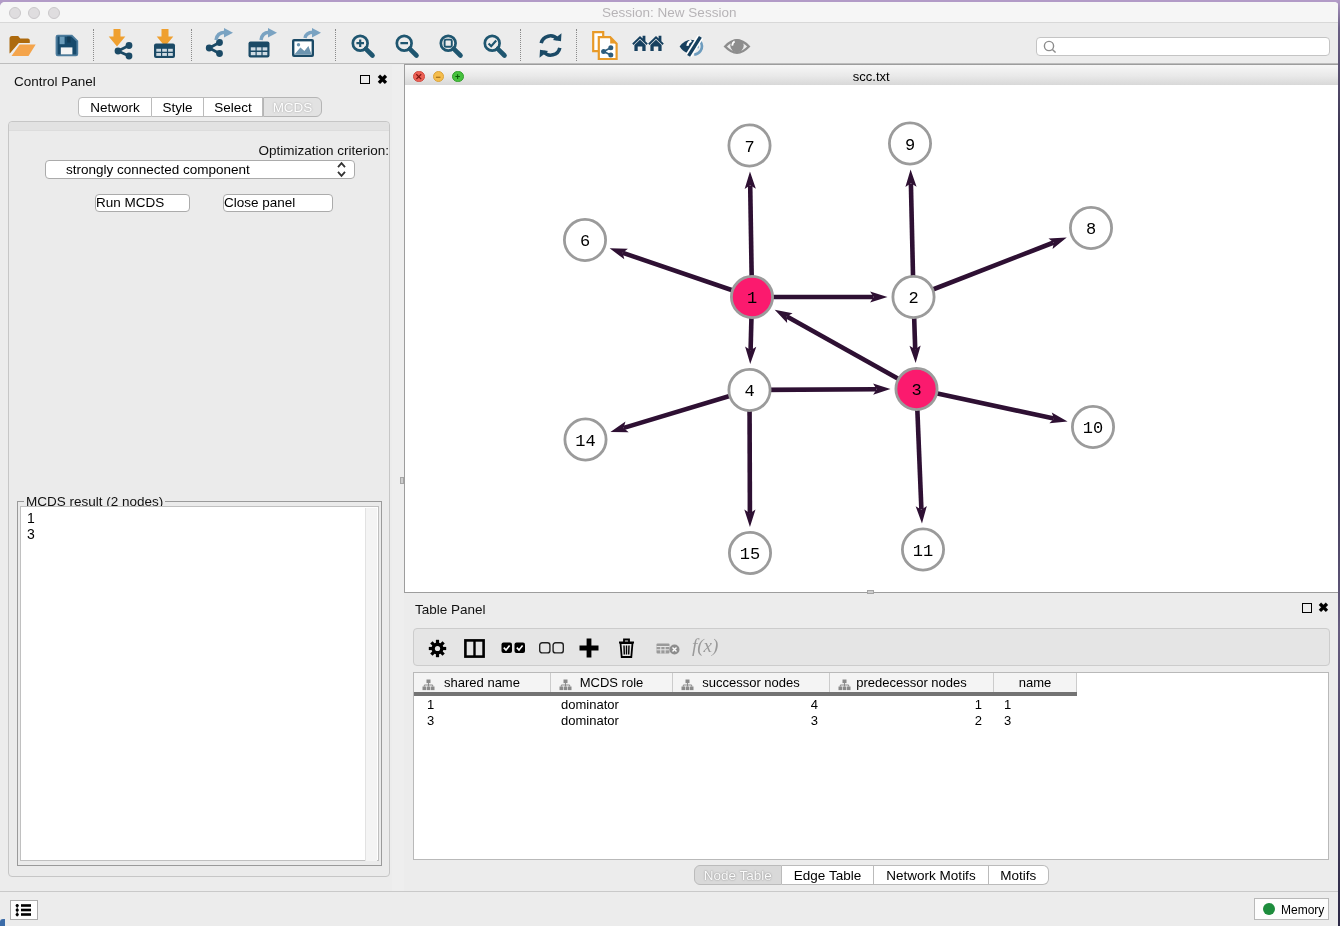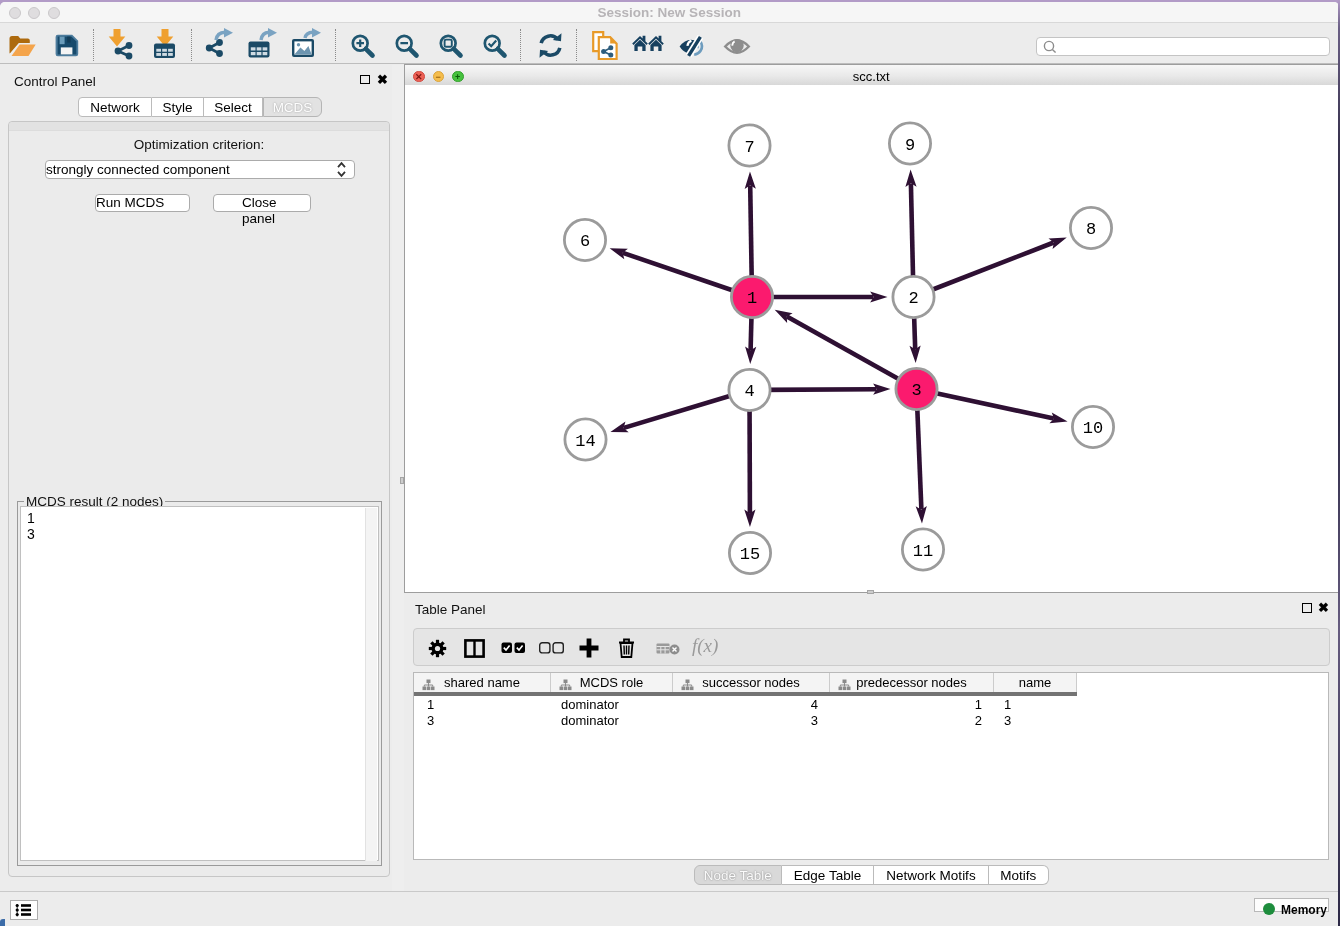--- a/index.html
+++ b/index.html
@@ -5,21 +5,21 @@
 * { margin:0; padding:0; box-sizing:border-box; }
 html,body { width:1340px; height:926px; overflow:hidden; }
 body { font-family:"Liberation Sans", sans-serif; background:#b29bc7; position:relative; }
 #app { position:absolute; left:0; top:2px; width:1338.5px; height:924px;
   background:#ececec; border-radius:5px 5px 0 0; overflow:hidden; }
 #rightedge { position:absolute; right:0; top:0; width:2.5px; height:926px;
   background:linear-gradient(#b29bc7 0%, #6a5f85 3%, #3a3450 15%, #2f2b47 45%, #665c80 68%, #514a6b 78%, #2c2845 100%); }
 
 #titlebar { position:absolute; left:0; top:0; width:100%; height:20.5px; background:#f6f6f6; border-bottom:1px solid #d8d8d8; }
 .tl-dot { position:absolute; top:4.5px; width:12px; height:12px; border-radius:50%; background:#dfdddf; border:1px solid #c9c7c9; }
-#wintitle { position:absolute; top:3px; width:100%; text-align:center; font-size:13.5px; color:#b7b4b7;font-weight:bold; }
+#wintitle { position:absolute; top:3px; width:100%; text-align:center; font-size:13.5px; color:#b7b4b7; }
 
 #toolbar { position:absolute; left:0; top:21.5px; width:100%; height:40.5px; background:#ececec; border-bottom:1px solid #bdbdbd; }
 .tsep { position:absolute; top:5px; height:32px; width:0; border-left:1px dotted #8a8a8a; }
 .ticon { position:absolute; top:0; overflow:visible; }
 svg { overflow:visible; }
 #search { position:absolute; left:1036px; top:13px; width:294px; height:19px; background:#fff;
   border:1px solid #c4c4c4; border-radius:4px; }
 
 #cpanel { position:absolute; left:0; top:62.5px; width:392px; height:826.5px; background:#ececec; }
 #cp-title { position:absolute; left:14px; top:9px; font-size:13.5px; color:#111; }
@@ -27,23 +27,23 @@
 .close-x { position:absolute; font-size:13px; font-weight:bold; color:#000; line-height:10px; }
 .tabstrip { position:absolute; height:20px; display:flex; }
 .tab { font-size:13.5px; color:#000; background:#fff; border:1px solid #bbb; border-left:none;
   display:flex; align-items:center; justify-content:center; }
 .tab.first { border-left:1px solid #bbb; border-radius:4px 0 0 4px; }
 .tab.last { border-radius:0 6px 6px 0; }
 .tab.selbt { background:#d9d9d9; color:#fbfbfb; text-shadow:0 0 2px #969696, 0 0 1px #a0a0a0; border-radius:6px 0 0 6px; }
 .tab.seltab { background:#e2e2e2; color:#fefefe; text-shadow:0 0 2px #9a9a9a; border-radius:0 6px 6px 0; border:1px solid #b5b5b5; }
 #cp-pane { position:absolute; left:8px; top:56.5px; width:382px; height:756px; background:#ebebeb;
   border:1px solid #c6c6c6; border-radius:4px; }
-#opt-label { position:absolute; top:15px; width:100%; text-align:center; font-size:13.5px; color:#111; }
+#opt-label { position:absolute; top:21px; width:100%; text-align:right; font-size:13.5px; color:#111; }
 #dropdown { position:absolute; left:36px; top:37.5px; width:310px; height:19px; background:#fff;
-  border:1px solid #ababab; border-radius:4px; font-size:13.5px; color:#000; line-height:17px; padding-left:0; }
+  border:1px solid #ababab; border-radius:4px; font-size:13.5px; color:#000; line-height:17px; padding-left:20px; }
 .btn { position:absolute; height:18px; background:#fff; border:1px solid #ababab; border-radius:4px;
   font-size:13.5px; color:#000; text-align:left; line-height:16px; }
 #fieldset { position:absolute; left:8px; top:378.5px; width:365px; height:365px; border:1px solid #9a9a9a; }
 #fs-legend { position:absolute; left:6px; top:-7.5px; background:#ebebeb; padding:0 2px; font-size:13.5px; color:#111; }
 #fs-white { position:absolute; left:2px; top:4px; width:359px; height:355px; background:#fff; border:1px solid #c0c0c0; }
 #fs-scroll { position:absolute; right:1px; top:1px; width:12px; height:353px; background:#f4f4f4; border-left:1px solid #e2e2e2; }
 #fs-text { position:absolute; left:6px; top:3px; font-size:14px; color:#000; line-height:16px; }
 
 #vsplit { position:absolute; left:392px; top:62.5px; width:12px; height:826.5px; background:#eeeeee; }
 
@@ -61,22 +61,22 @@
   border:1px solid #cccccc; border-radius:4px; }
 #tp-white { position:absolute; left:9px; top:77px; width:916px; height:188px; background:#fff; border:1px solid #b9b9b9; }
 #tp-header { position:absolute; left:0; top:0; width:663px; height:23px; background:#f4f4f4; border-bottom:4px solid #737373; display:flex; }
 .th { position:relative; height:100%; border-right:1px solid #cccccc; font-size:13px; color:#000;
   display:flex; align-items:center; justify-content:center; }
 .trow { position:absolute; font-size:13px; color:#000; height:16px; line-height:16px; }
 .bt-strip { position:absolute; top:270px; left:289.5px; height:20px; display:flex; }
 
 #statusbar { position:absolute; left:0; top:888.5px; width:100%; height:35px; background:#ececec; border-top:1px solid #c9c9c9; }
 #listbtn { position:absolute; left:10px; top:8px; width:28px; height:20px; background:#fdfdfd; border:1px solid #ababab; }
-#membtn { position:absolute; left:1254px; top:6px; width:74.5px; height:14px; background:#fdfdfd; border:1px solid #b9b9b9;
-  font-size:12px; color:#000;font-weight:bold; }
+#membtn { position:absolute; left:1254px; top:6px; width:74.5px; height:22px; background:#fdfdfd; border:1px solid #b9b9b9;
+  font-size:12px; color:#000; }
 </style>
 </head>
 <body>
 <div id="app">
   <div id="titlebar">
     <div class="tl-dot" style="left:8.5px;"></div>
     <div class="tl-dot" style="left:27.5px;"></div>
     <div class="tl-dot" style="left:47.5px;"></div>
     <div id="wintitle">Session: New Session</div>
   </div>
@@ -243,21 +243,21 @@
     <div id="cp-pane">
         <div style="position:absolute;left:0;top:0;width:100%;height:9px;background:#e2e2e2;border-bottom:1px solid #dcdcdc;border-radius:4px 4px 0 0;"></div>
       <div id="opt-label">Optimization criterion:</div>
       <div id="dropdown">strongly connected component
         <svg width="11" height="15" style="position:absolute; right:7px; top:1.5px;" viewBox="0 0 11 15">
             <path d="M2 5.2 L5.5 1.2 L9 5.2" fill="none" stroke="#333" stroke-width="1.8"></path>
             <path d="M2 9.8 L5.5 13.8 L9 9.8" fill="none" stroke="#333" stroke-width="1.8"></path>
           </svg>
       </div>
       <div class="btn" style="left:86px; top:71.5px; width:95px;">Run MCDS</div>
-      <div class="btn" style="left:204px; top:71.5px; width:98px;padding-left:28px;">Close panel</div>
+      <div class="btn" style="left:214px; top:71.5px; width:110px;">Close panel</div>
       <div id="fieldset">
         <div id="fs-legend">MCDS result (2 nodes)</div>
         <div id="fs-white">
           <div id="fs-text">1<br>3</div>
           <div id="fs-scroll"></div>
         </div>
       </div>
     </div>
   </div>
   <div id="vsplit">

